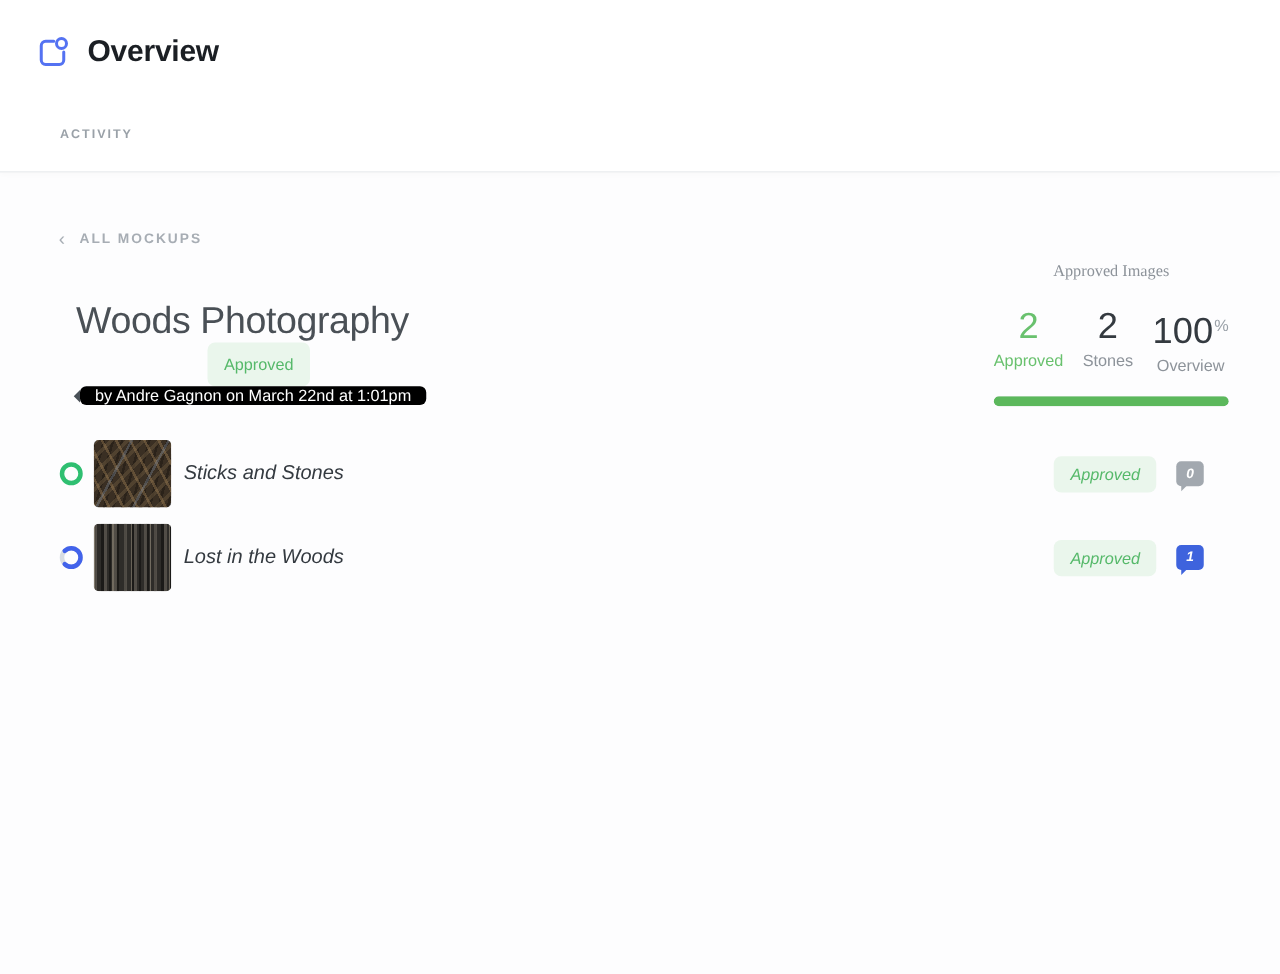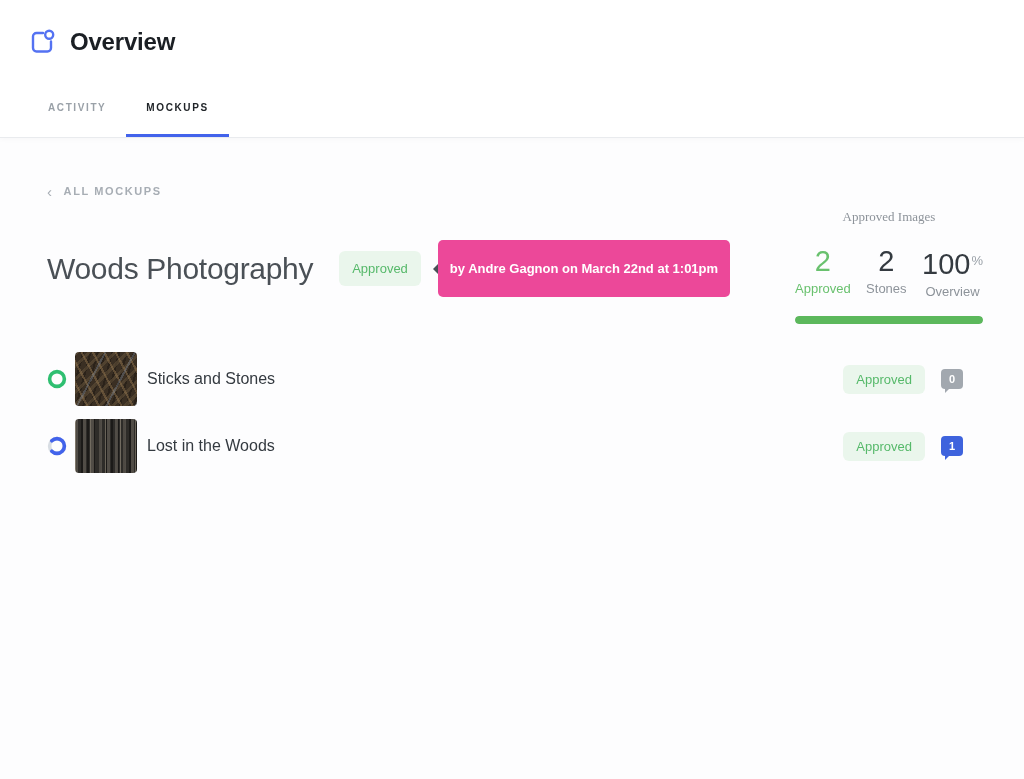--- a/index.html
+++ b/index.html
@@ -32,32 +32,32 @@
   
   .content { position:absolute; top:139px; left:0; right:0; bottom:0; }
 
   .breadcrumb {
     position:absolute; top:46px; left:47px;
     font-size:11px; font-weight:700; letter-spacing:1.6px;
     color:#a7adb4; display:flex; align-items:center; cursor:pointer;
   }
   .breadcrumb .chev { font-size:15px; font-weight:400; margin-right:10px; line-height:11px; color:#a7adb4; }
 
-  .title-row { position:absolute; top:101px; left:47px; display:flex; align-items:center; }
+  .title-row { position:absolute; top:101px; left:47px; display:flex; align-items:center;flex-direction:column; }
   .project-name { font-size:30px; font-weight:400; color:#4a5056; letter-spacing:-0.3px; }
   .badge {
     background:#eaf6ec; color:#56b96a; font-size:13px; font-weight:400;
     border-radius:6px; white-space:nowrap;
   }
   .badge.lg { margin-left:26px; padding:10px 13px; }
   .badge.sm { padding:7px 13px; }
 
   .tooltip {
-    position:relative; margin-left:17px; background:#ec4899; color:#ffffff;
-    font-size:13px; padding:21px 12px; border-radius:5px; white-space:nowrap;font-weight:bold;
+    position:relative; margin-left:17px; background:#000000; color:#ffffff;
+    font-size:13px; padding:0 12px; border-radius:5px; white-space:nowrap;
   }
   .tooltip:before {
     content:""; position:absolute; left:-5px; top:50%; margin-top:-5px;
     border-top:5px solid transparent; border-bottom:5px solid transparent;
     border-right:5px solid #495057;
   }
 
   
   .stats { position:absolute; top:70px; left:795px; width:188px; }
   .stats-title { text-align:center; font-size:13px; color:#8d939a; margin-bottom:21px;font-family:Liberation Serif, serif; }
@@ -65,21 +65,21 @@
   .stat { text-align:center; }
   .stat .num { font-size:29px; font-weight:400; color:#343a40; line-height:30px; }
   .stat .lbl { font-size:13px; color:#8d939a; margin-top:5px; }
   .stat.green .num, .stat.green .lbl { color:#69c16e; }
   .stat .unit { font-size:13px; color:#9aa1a8; vertical-align:9px; margin-left:1px; font-weight:400; }
   .progress-track { margin-top:17px; height:8px; border-radius:4px; background:#e9ecef; overflow:hidden; }
   .progress-fill { height:100%; width:100%; border-radius:4px; background:#5cb85c; }
 
   
   .mockup-list { position:absolute; top:213px; left:47px; right:61px; }
-  .mockup-row { display:flex; align-items:center; height:54px; margin-bottom:13px; cursor:pointer; }
+  .mockup-row { display:flex; align-items:center; height:54px; margin-bottom:13px; cursor:pointer;font-style:italic; }
   .ring { width:20px; height:20px; margin-right:8px; flex:none; }
   .thumb {
     width:62px; height:54px; border-radius:4px; margin-right:10px; flex:none;
   }
   .thumb.sticks {
     background:
       repeating-linear-gradient(118deg, rgba(125,140,160,0.35) 0 2px, transparent 2px 26px),
       repeating-linear-gradient(62deg, rgba(150,120,80,0.45) 0 2px, transparent 2px 10px),
       repeating-linear-gradient(135deg, rgba(95,78,55,0.6) 0 3px, transparent 3px 9px),
       repeating-linear-gradient(105deg, rgba(40,32,24,0.85) 0 2px, transparent 2px 7px),
@@ -116,21 +116,20 @@
   <div class="top-header">
     <div class="brand-row">
       <svg class="app-icon" viewBox="0 0 28 28" fill="none">
         <path d="M23 13.5 V20 a3.5 3.5 0 0 1 -3.5 3.5 H8.5 A3.5 3.5 0 0 1 5 20 V8.5 A3.5 3.5 0 0 1 8.5 5 H15" stroke="#5472f2" stroke-width="2.4" stroke-linecap="round"></path>
         <circle cx="21.2" cy="6.8" r="4" stroke="#5472f2" stroke-width="2.4"></circle>
       </svg>
       <div class="page-title">Overview</div>
     </div>
     <div class="tabs">
       <div class="tab">ACTIVITY</div>
-      <div class="tab active">MOCKUPS</div>
     </div>
   </div>
 
   <div class="content">
 
     <div class="breadcrumb">
       <span class="chev">‹</span>
       <span>ALL MOCKUPS</span>
     </div>
 

